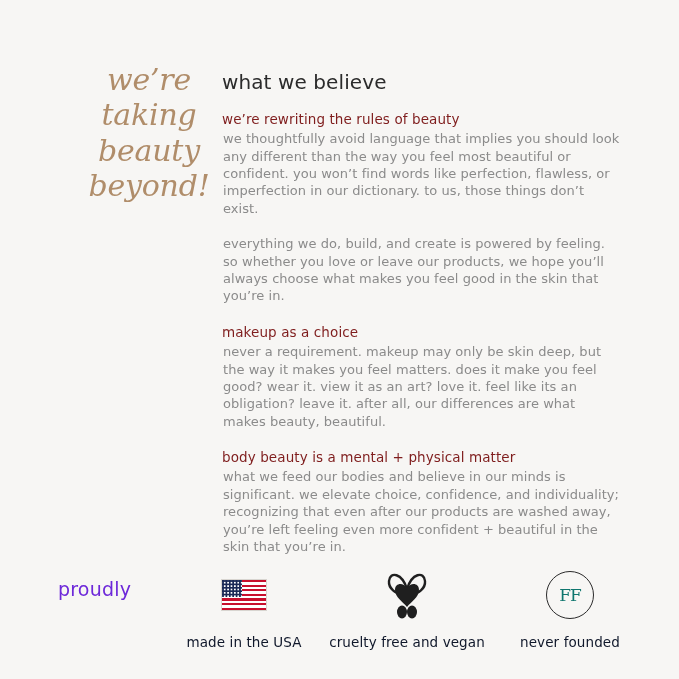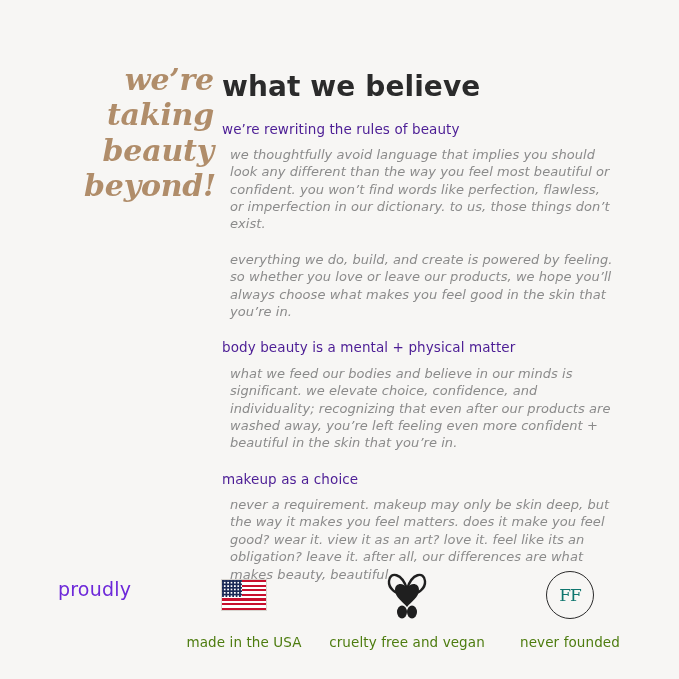--- a/index.html
+++ b/index.html
@@ -20,69 +20,68 @@
     background: #f7f6f4;
     box-sizing: border-box;
   }
 
   
   .headline {
     position: absolute;
     left: 84px;
     top: 62px;
     width: 130px;
-    text-align: right;
+    text-align: center;
     font-family: "DejaVu Serif", serif;
     font-style: italic;
-    font-weight: 700;
+    font-weight: 400;
     font-size: 30px;
     line-height: 1.18;
     color: #b08d6a;
     letter-spacing: -0.2px;
   }
   .headline .hl-line {
     display: block;
     white-space: nowrap;
   }
 
   
   .content {
     position: absolute;
     left: 222px;
     top: 70px;
     width: 400px;
   }
   .section-title {
-    font-size: 28px;
+    font-size: 20px;
     color: #2b2b2b;
-    font-weight: 700;
+    font-weight: 400;
     letter-spacing: 0.1px;
     margin: 0 0 16px 0;
     line-height: 1.2;
   }
   .belief {
     margin-bottom: 18px;
   }
   .belief:last-child {
     margin-bottom: 0;
   }
   .belief-title {
     font-size: 13.5px;
-    color: #4c1d95;
+    color: #7f1d1d;
     margin: 0 0 2px 0;
     line-height: 1.35;
     letter-spacing: 0.1px;
   }
   .belief-body {
     font-size: 13px;
     color: #8b8b8b;
     line-height: 1.34;
-    margin: 8px;
+    margin: 1px;
     letter-spacing: 0.05px;
-    font-style: italic;
   }
 
   
   .footer {
     position: absolute;
     left: 0;
     top: 560px;
     width: 679px;
     height: 100px;
   }
@@ -104,21 +103,21 @@
   .badge-3 { left: 490px; top: 6px; }
   .badge-art {
     height: 58px;
     display: flex;
     align-items: center;
     justify-content: center;
   }
   .badge-label {
     margin-top: 10px;
     font-size: 13.5px;
-    color: #4d7c0f;
+    color: #0f172a;
     letter-spacing: 0.1px;
   }
   .flag-wrap {
     width: 46px;
     height: 32px;
     position: relative;
     border: 1px solid #d8d5d0;
     box-sizing: border-box;
     background: #ffffff;
     overflow: hidden;
@@ -178,27 +177,27 @@
     <div class="belief">
       <p class="belief-title">we’re rewriting the rules of beauty</p>
       <p class="belief-body">we thoughtfully avoid language that implies you should look any different than the way you feel most beautiful or confident. you won’t find words like perfection, flawless, or imperfection in our dictionary. to us, those things don’t exist.</p>
     </div>
 
     <div class="belief">
       <p class="belief-body">everything we do, build, and create is powered by feeling. so whether you love or leave our products, we hope you’ll always choose what makes you feel good in the skin that you’re in.</p>
     </div>
 
     <div class="belief">
+      <p class="belief-title">makeup as a choice</p>
+      <p class="belief-body">never a requirement. makeup may only be skin deep, but the way it makes you feel matters. does it make you feel good? wear it. view it as an art? love it. feel like its an obligation? leave it. after all, our differences are what makes beauty, beautiful.</p>
+    </div>
+
+    <div class="belief">
       <p class="belief-title">body beauty is a mental + physical matter</p>
       <p class="belief-body">what we feed our bodies and believe in our minds is significant. we elevate choice, confidence, and individuality; recognizing that even after our products are washed away, you’re left feeling even more confident + beautiful in the skin that you’re in.</p>
-    </div>
-
-    <div class="belief">
-      <p class="belief-title">makeup as a choice</p>
-      <p class="belief-body">never a requirement. makeup may only be skin deep, but the way it makes you feel matters. does it make you feel good? wear it. view it as an art? love it. feel like its an obligation? leave it. after all, our differences are what makes beauty, beautiful.</p>
     </div>
   </div>
 
   <div class="footer">
     <div class="proudly">proudly</div>
 
     <div class="badge badge-1">
       <div class="badge-art">
         <div class="flag-wrap">
           <div class="flag-stripes"></div>

